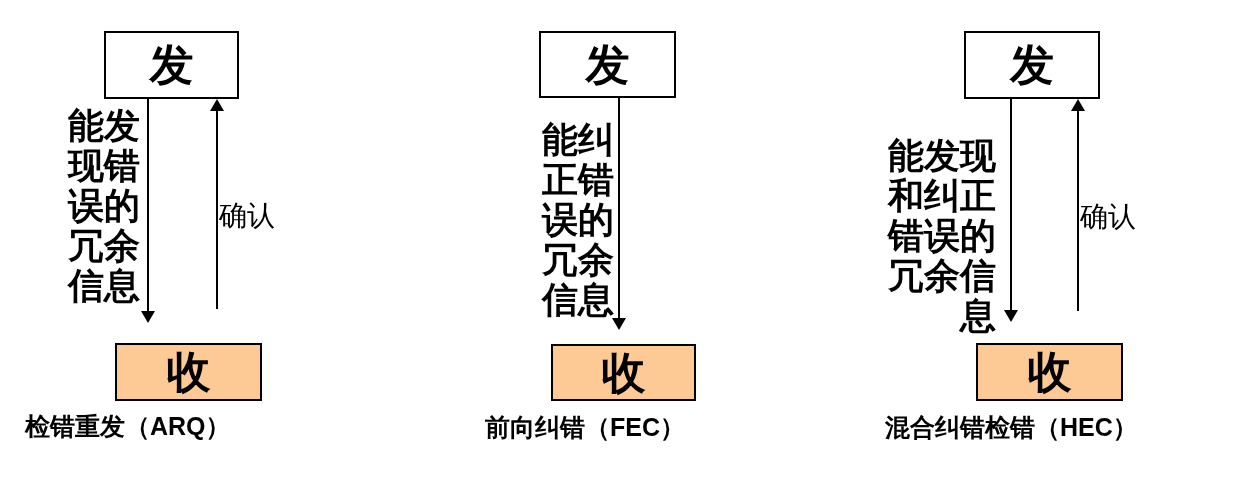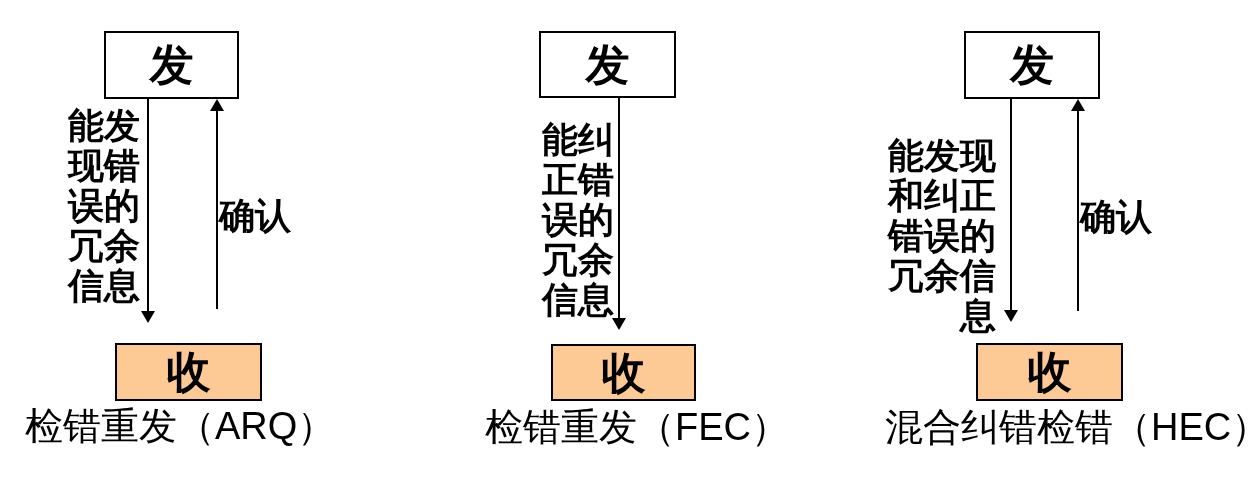--- a/index.html
+++ b/index.html
@@ -53,29 +53,29 @@
   .channel-label {
     position: absolute;
     font-size: 36px;
     font-weight: bold;
     line-height: 40px;
     white-space: pre-line;
     text-align: right;
   }
   .ack-label {
     position: absolute;
-    font-size: 36px;
-    font-weight: bold;
+    font-size: 28px;
+    font-weight: normal;
     line-height: 40px;
     white-space: nowrap;
   }
   .caption {
     position: absolute;
-    font-size: 38px;
-    font-weight: normal;
+    font-size: 25px;
+    font-weight: bold;
     line-height: 42px;
     white-space: nowrap;
   }
 </style>
 </head>
 <body>
 
 <div class="canvas">
 
   <div class="diagram" style="left:0; width:420px;">
@@ -115,21 +115,21 @@
     <div class="channel-label" style="left:118px; top:120px; width:76px;">能纠
 正错
 误的
 冗余
 信息</div>
 
     <div class="node-box recv-box" style="left:131px; top:344px; width:145px; height:57px;">
       <span>收</span>
     </div>
 
-    <div class="caption" style="left:65px; top:406px;">检错重发（FEC）</div>
+    <div class="caption" style="left:65px; top:406px;">前向纠错（FEC）</div>
   </div>
 
   <div class="diagram" style="left:830px; width:419px;">
     <div class="node-box send-box" style="left:134px; top:31px; width:136px; height:68px;">
       <span>发</span>
     </div>
 
     <div class="arrow-line" style="left:180px; top:98px; height:213px;"></div>
     <div class="arrow-head down" style="left:174px; top:310px;"></div>
 

